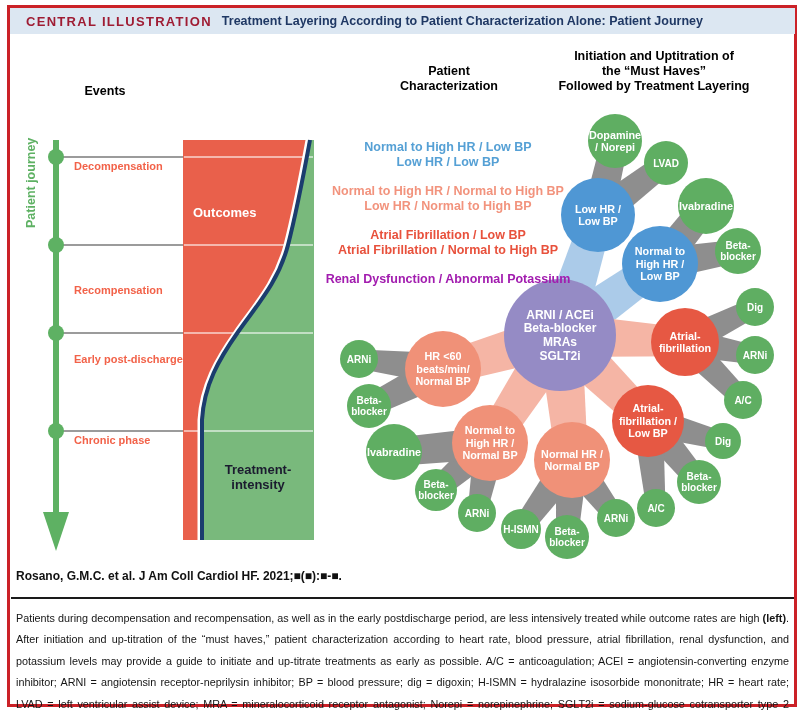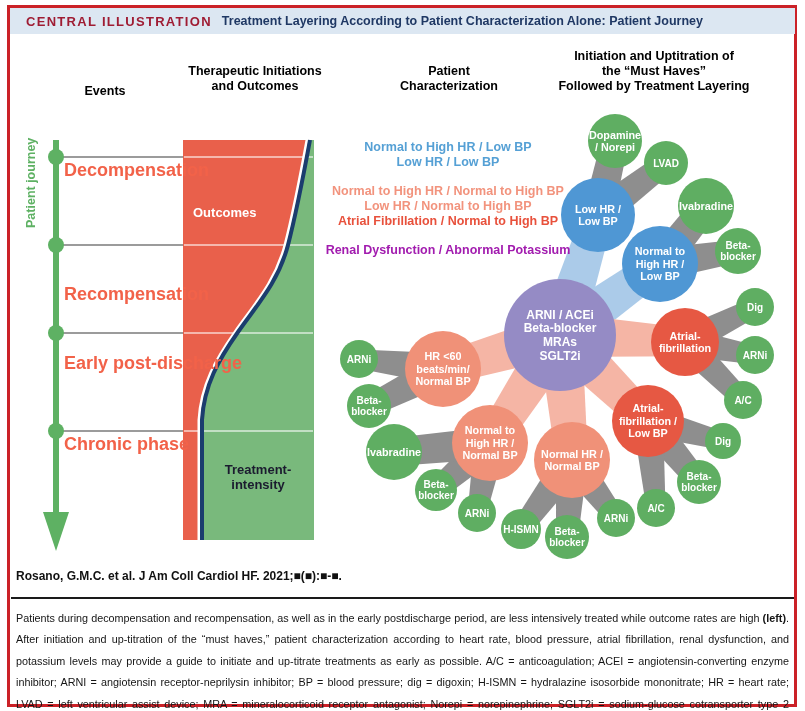--- a/index.html
+++ b/index.html
@@ -9,21 +9,21 @@
   .header-band{position:absolute;left:10px;top:8px;width:785px;height:26px;background:#dce7f2;display:flex;align-items:center;}
   .kicker{margin-left:16px;font-size:13px;font-weight:bold;letter-spacing:1.3px;color:#9f1c33;white-space:nowrap;text-align:right;}
   .fig-title{margin-left:10px;font-size:12.5px;font-weight:bold;color:#1f3864;white-space:nowrap;}
   .col-head{position:absolute;color:#000000;font-weight:bold;font-size:12.5px;line-height:15px;text-align:center;white-space:pre-line;}
   #ch-events{left:55px;top:84px;width:100px;}
   #ch-thera{left:160px;top:64px;width:190px;}
   #ch-patient{left:379px;top:64px;width:140px;}
   #ch-layering{left:535px;top:49px;width:238px;}
   svg.layer{position:absolute;left:0;top:0;}
   .vlabel{position:absolute;left:24px;top:117px;height:132px;width:17px;writing-mode:vertical-rl;transform:rotate(180deg);text-align:center;color:#5eb163;font-weight:bold;font-size:12.5px;white-space:nowrap;}
-  .event-label{position:absolute;left:64px;color:#f26249;font-weight:bold;font-size:18px;white-space:nowrap;}
+  .event-label{position:absolute;left:74px;color:#f26249;font-weight:bold;font-size:11px;white-space:nowrap;}
   #ev0{top:160px;} #ev1{top:248px;margin-top:36px;} #ev2{top:336px;margin-top:17px;} #ev3{top:434px;}
   .outcomes-label{position:absolute;left:193px;top:173px;width:100px;text-align:left;color:#ffffff;font-weight:bold;font-size:13px;margin-top:32px;}
   .treatment-label{position:absolute;left:204px;top:462px;width:108px;text-align:center;color:#1b1b2f;font-weight:bold;font-size:13px;line-height:15px;white-space:pre-line;}
   .chars{position:absolute;left:306px;top:140px;width:284px;text-align:center;font-weight:bold;font-size:12.5px;}
   .chars div{height:15px;line-height:15px;white-space:nowrap;}
   .chars .gap{margin-top:14px;}
   .c-blue{color:#55a0d5;} .c-salmon{color:#f2937d;} .c-red{color:#e8513c;} .c-dark{color:#a21caf;}
   .citation{position:absolute;left:16px;top:569px;font-size:12px;font-weight:bold;color:#111111;white-space:nowrap;}
   .divider{position:absolute;left:11px;top:597px;width:783px;height:2px;background:#1a1a1a;}
   .caption{position:absolute;left:16px;top:608px;width:773px;font-size:10.8px;line-height:1.98;color:#151515;text-align:justify;}
@@ -34,22 +34,20 @@
 
 <div class="stage">
   <div class="frame"></div>
 
   <div class="header-band">
     <span class="kicker">CENTRAL ILLUSTRATION</span>
     <span class="fig-title">Treatment Layering According to Patient Characterization Alone: Patient Journey</span>
   </div>
 
   <div class="col-head" id="ch-events">Events</div>
-  <div class="col-head" id="ch-thera">Therapeutic Initiations
-and Outcomes</div>
   <div class="col-head" id="ch-patient">Patient
 Characterization</div>
   <div class="col-head" id="ch-layering">Initiation and Uptitration of
 the “Must Haves”
 Followed by Treatment Layering</div>
 
   <svg class="layer" width="805" height="711" viewBox="0 0 805 711">
 
     <g>
       <rect x="183" y="140" width="131" height="400" fill="#79b97c"></rect>
@@ -164,20 +162,21 @@
 
   <div class="outcomes-label">Outcomes</div>
   <div class="treatment-label">Treatment-
 intensity</div>
 
   <div class="chars">
     <div class="c-blue">Normal to High HR / Low BP</div>
     <div class="c-blue">Low HR / Low BP</div>
     <div class="c-salmon gap">Normal to High HR / Normal to High BP</div>
     <div class="c-salmon">Low HR / Normal to High BP</div>
+    <div class="c-red gap">Atrial Fibrillation / Low BP</div>
     <div class="c-red">Atrial Fibrillation / Normal to High BP</div>
     <div class="c-dark gap">Renal Dysfunction / Abnormal Potassium</div>
   </div>
 
   <div class="citation">Rosano, G.M.C. et al. J Am Coll Cardiol HF. 2021;■(■):■-■.</div>
   <div class="divider"></div>
   <div class="caption"><span>Patients during decompensation and recompensation, as well as in the early postdischarge period, are less intensively treated while outcome rates are high </span><b>(left)</b><span>. After initiation and up-titration of the “must haves,” patient characterization according to heart rate, blood pressure, atrial fibrillation, renal dysfunction, and potassium levels may provide a guide to initiate and up-titrate treatments as early as possible. A/C = anticoagulation; ACEI = angiotensin-converting enzyme inhibitor; ARNI = angiotensin receptor-neprilysin inhibitor; BP = blood pressure; dig = digoxin; H-ISMN = hydralazine isosorbide mononitrate; HR = heart rate; LVAD = left ventricular assist device; MRA = mineralocorticoid receptor antagonist; Norepi = norepinephrine; SGLT2i = sodium-glucose cotransporter type 2 inhibitor.</span></div>
 </div>
 
 </body></html>

